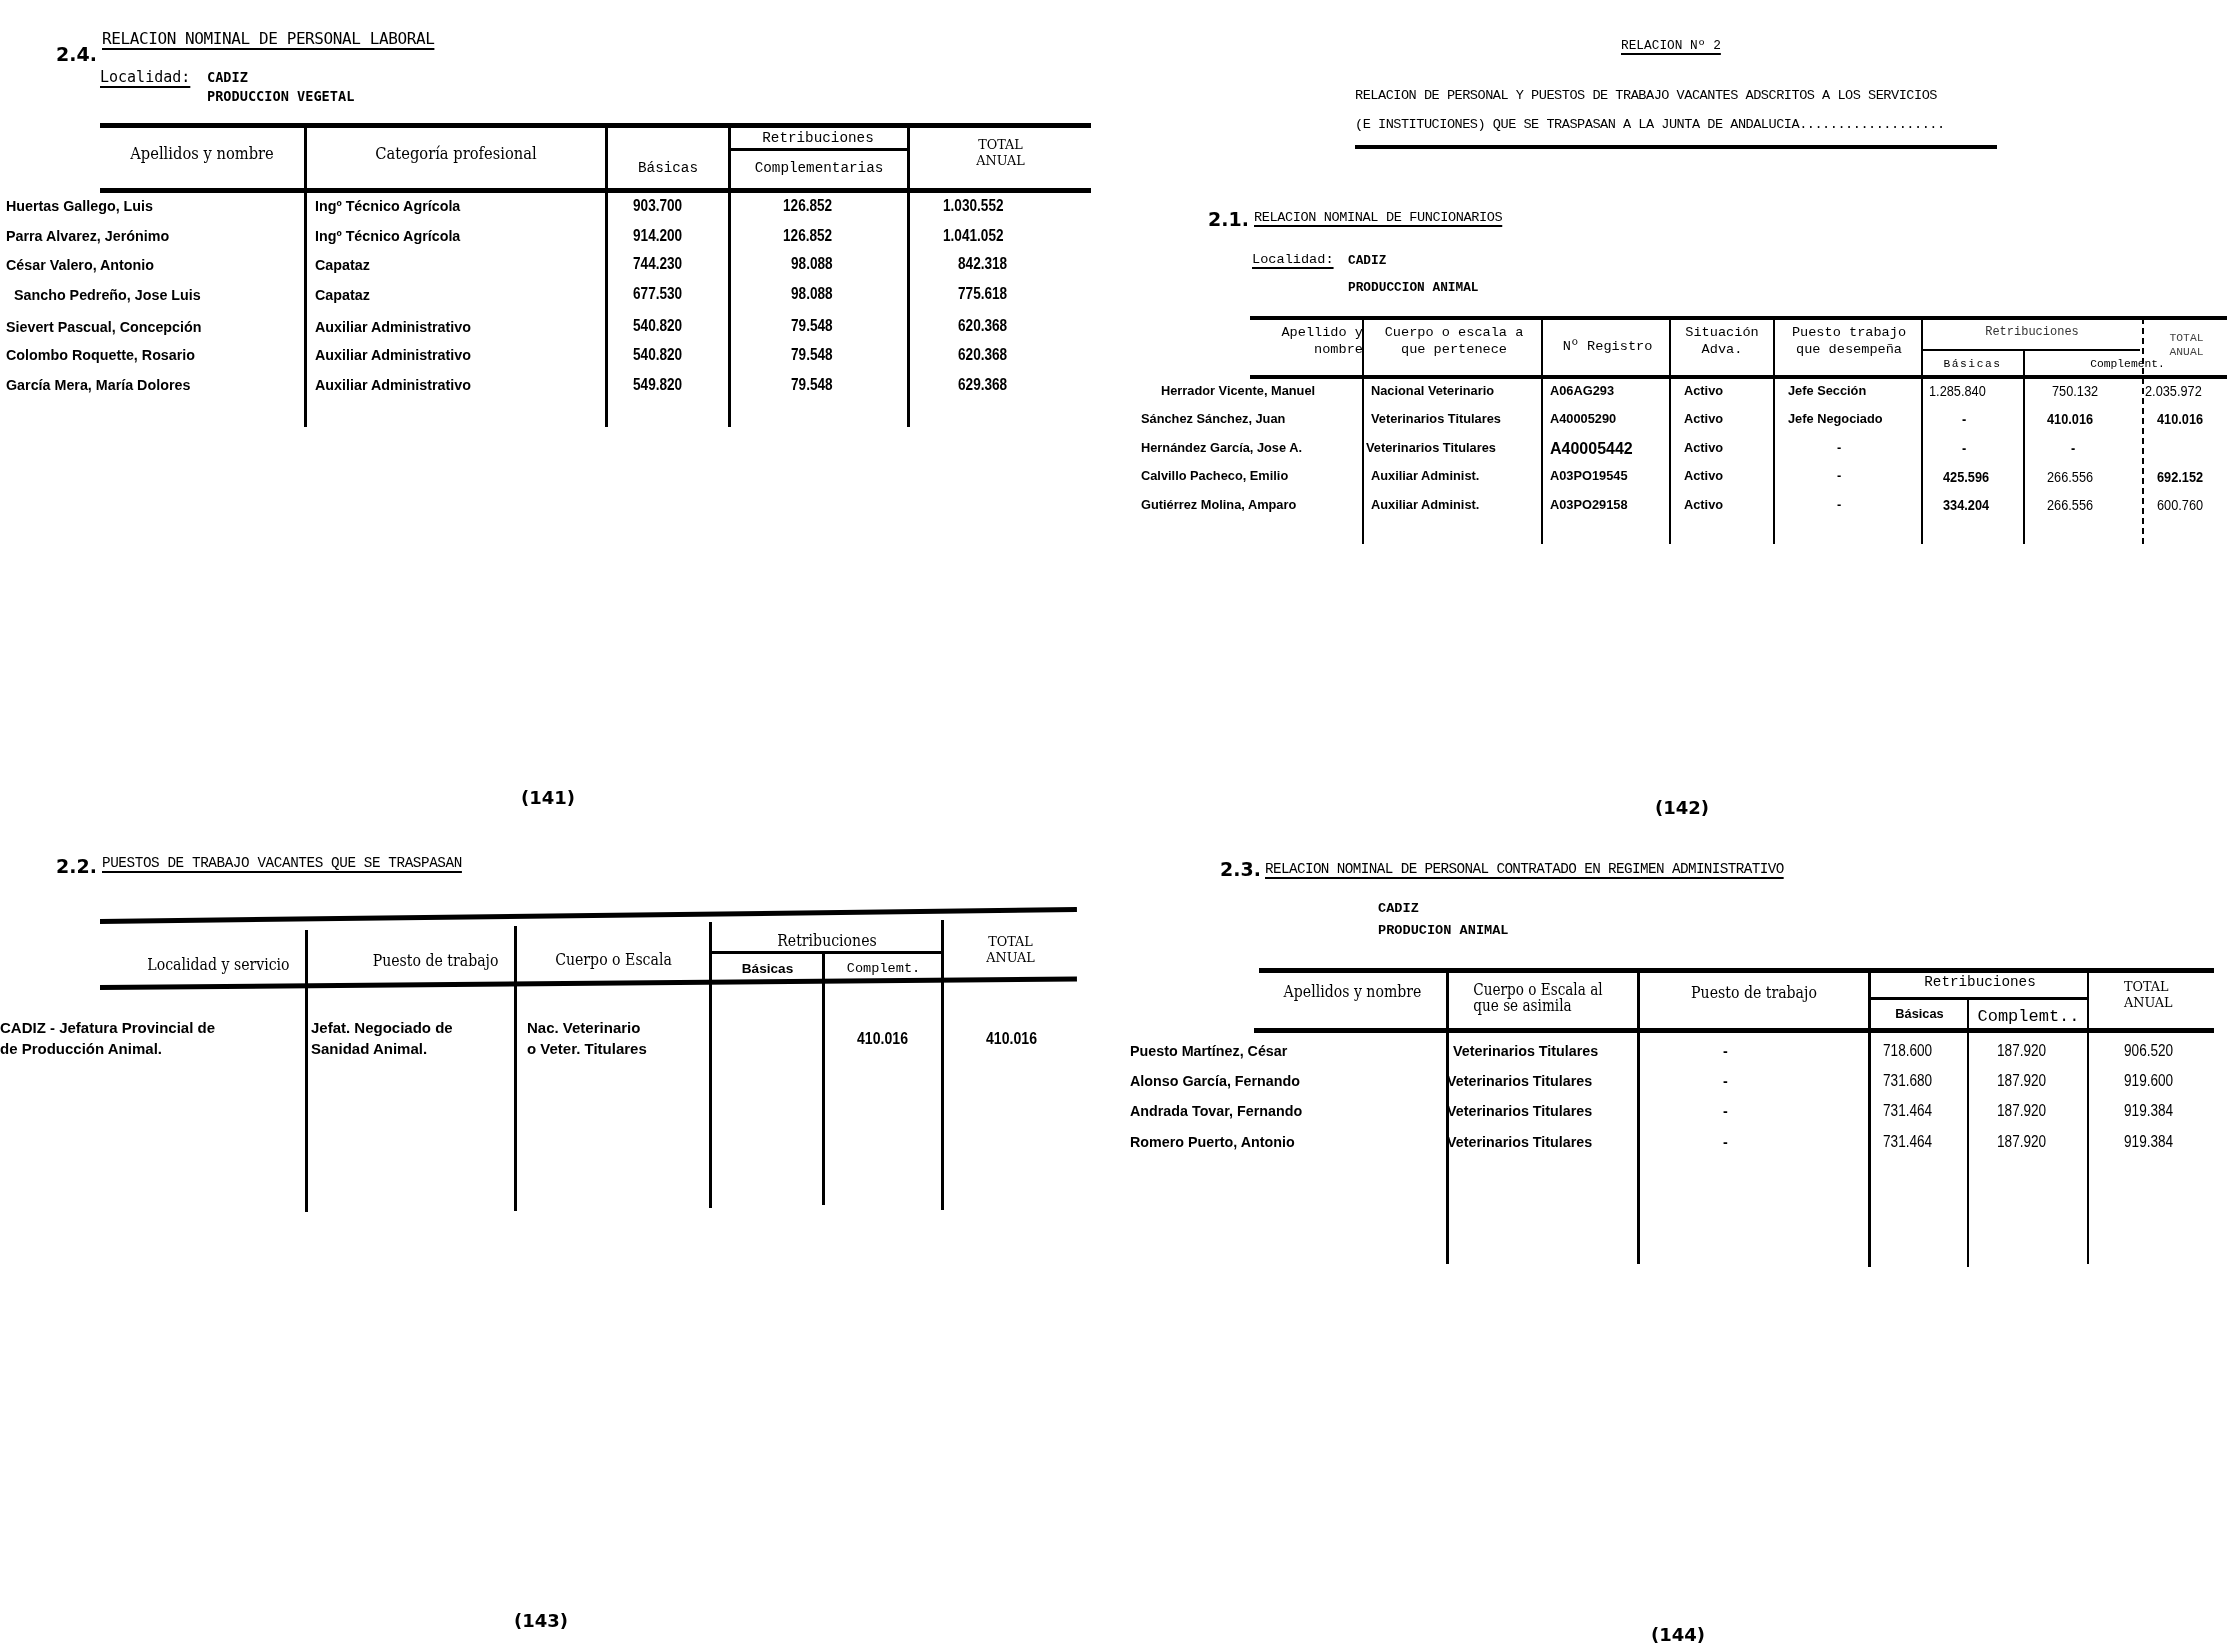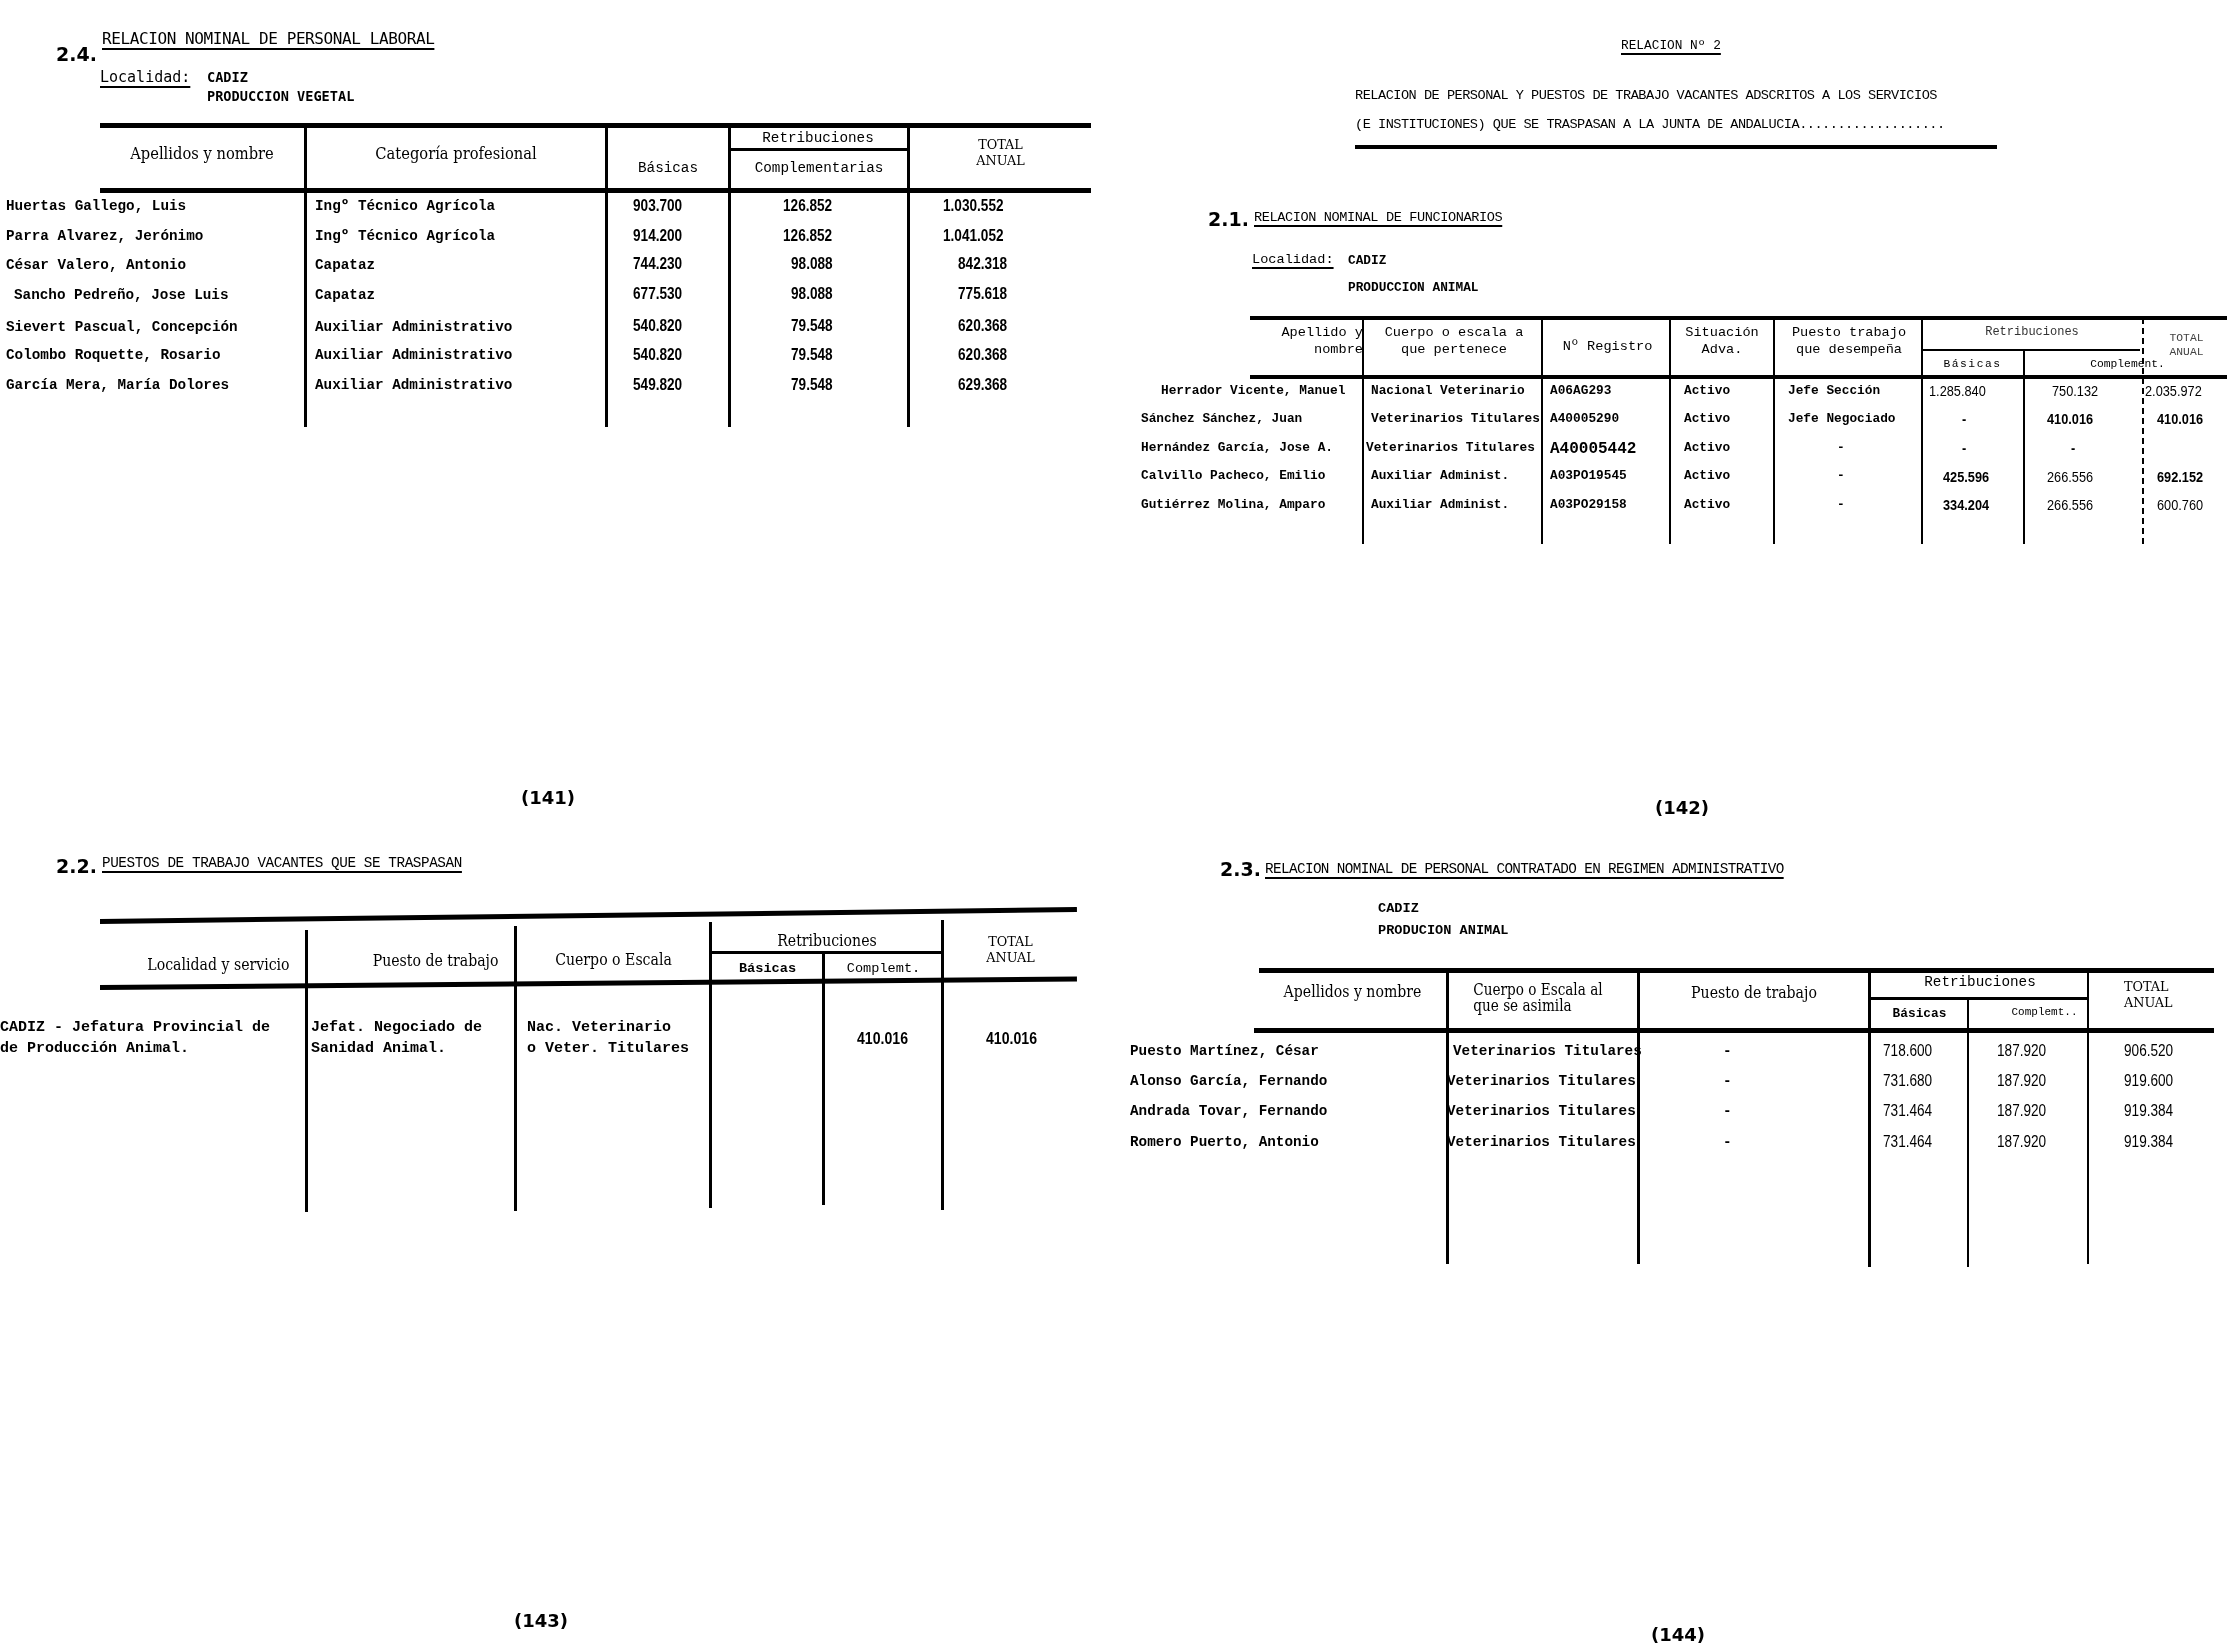--- a/index.html
+++ b/index.html
@@ -9,21 +9,21 @@
   .serif { font-family:"DejaVu Serif","Liberation Serif",serif; }
   .mono { font-family:"Liberation Mono","DejaVu Sans Mono",monospace; }
   .b { font-weight:bold; }
   .u { text-decoration:underline; text-decoration-thickness:2.3px; text-underline-offset:3.8px; }
   .hl { position:absolute; background:#000; }
   .vl { position:absolute; background:#000; width:3px; }
   .dash { position:absolute; width:0; border-left:2.3px dashed #000; }
   .hdr { position:absolute; text-align:center; line-height:1.25; }
   .sec-title { font-size:16px; letter-spacing:-0.4px; }
   .sec-num { font-size:19px; font-weight:bold; font-family:"DejaVu Sans","Liberation Sans",sans-serif; }
-  .cell { font-size:14.3px; font-weight:bold; font-family:Liberation Mono, monospace; }
+  .cell { font-size:14.3px; font-weight:bold; font-family:Liberation Sans, sans-serif; }
   .num { font-size:16px; font-family:"Liberation Sans","DejaVu Sans",sans-serif; transform:scaleX(0.85); transform-origin:left; }
   .h-serif { font-size:17.3px; font-family:"DejaVu Serif","Liberation Serif",serif; transform:scaleX(0.85); }
   .pageno { font-size:18px; font-weight:bold; font-family:"DejaVu Sans","Liberation Sans",sans-serif; }
 </style>
 </head>
 <body>
 
 <div>
   <div class="abs sec-num" style="left:56px;top:27px;margin-top:16px;">2.4.</div>
   <div class="abs sec-title u" style="left:102px;top:29px;">RELACION NOMINAL DE PERSONAL LABORAL</div>
@@ -276,21 +276,21 @@
     <div class="vl" style="left:2087px;top:970px;height:294px;width:2.3px;"></div>
 
     <div class="hdr h-serif" style="left:1259px;top:982px;width:187px;font-size:16.6px;">Apellidos y nombre</div>
     <div class="hdr h-serif" style="left:1449px;top:982px;width:188px;font-size:16px;line-height:1.0;text-align:left;padding-left:12px;box-sizing:border-box;">
       <div>Cuerpo o Escala al</div>
       <div>que se asimila</div>
     </div>
     <div class="hdr h-serif" style="left:1640px;top:983px;width:228px;font-size:16.6px;">Puesto de trabajo</div>
     <div class="hdr mono" style="left:1871px;top:974px;width:218px;font-size:14.3px;">Retribuciones</div>
     <div class="hdr cell" style="left:1871px;top:1006px;width:97px;font-size:12.8px;">Básicas</div>
-    <div class="hdr mono" style="left:1969px;top:1006px;width:119px;font-size:11px;padding-left:16px;">Complemt..</div>
+    <div class="hdr mono" style="left:1969px;top:1006px;width:119px;font-size:17px;">Complemt..</div>
     <div class="hdr serif" style="left:2090px;top:979px;width:90px;font-size:12.8px;text-align:left;padding-left:34px;">
       <div>TOTAL</div>
       <div>ANUAL</div>
     </div>
   </div>
 
   <div>
     <div>
       <div class="abs cell" style="left:1130px;top:1043px;">Puesto Martínez, César</div>
       <div class="abs cell" style="left:1453px;top:1043px;">Veterinarios Titulares</div>

